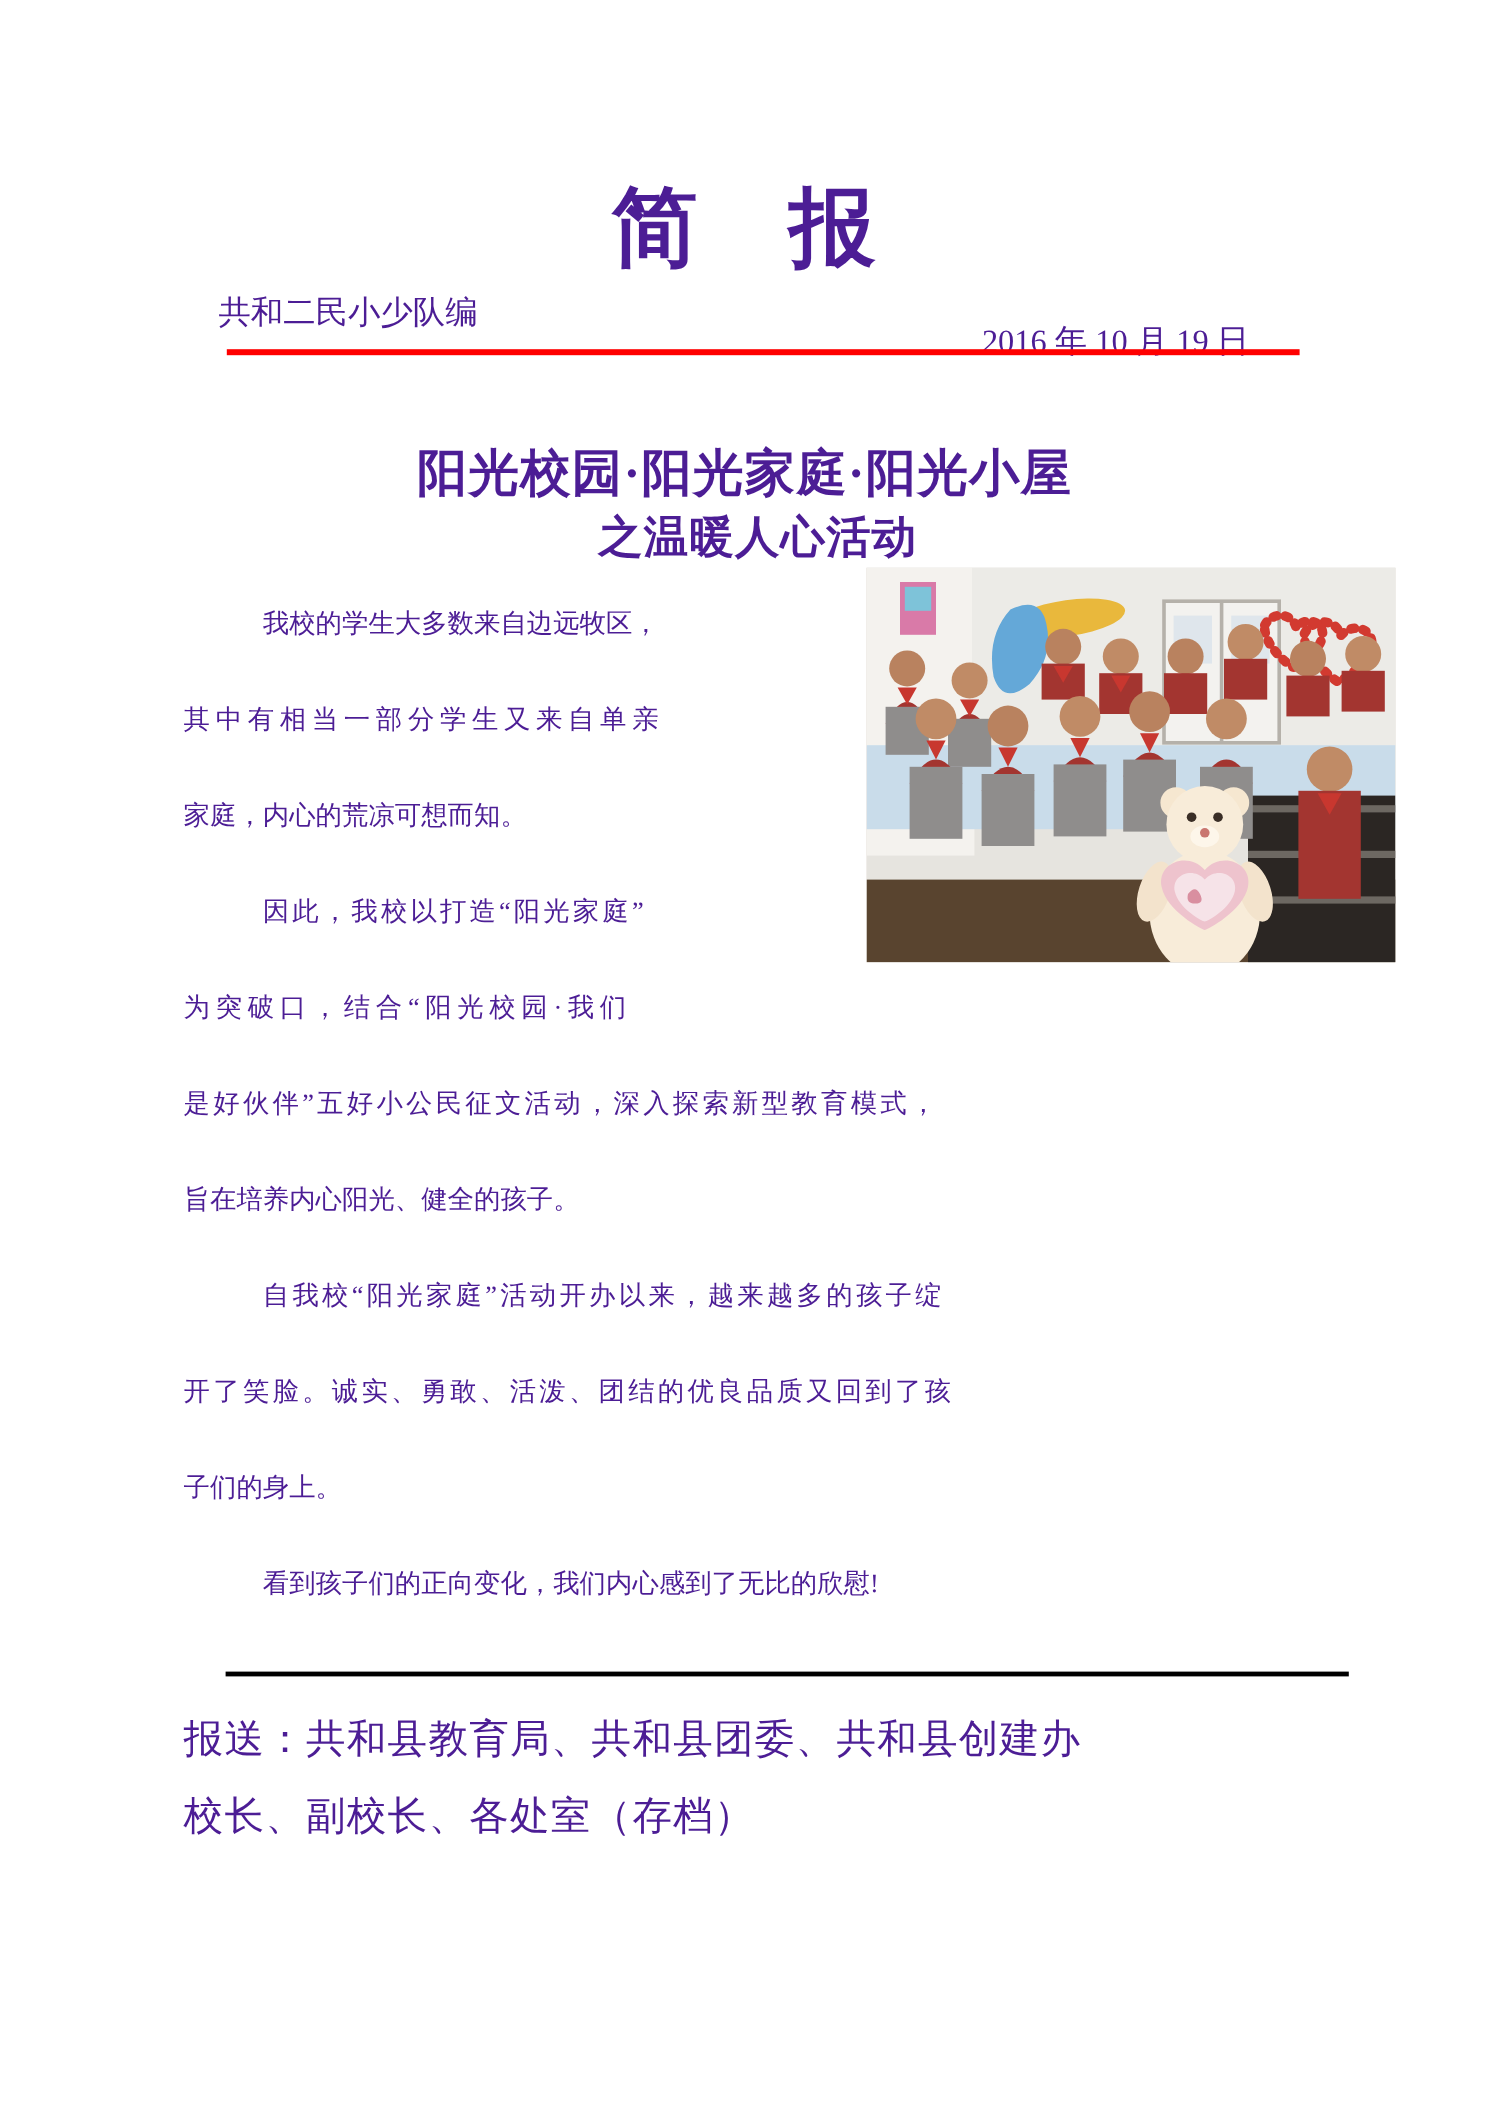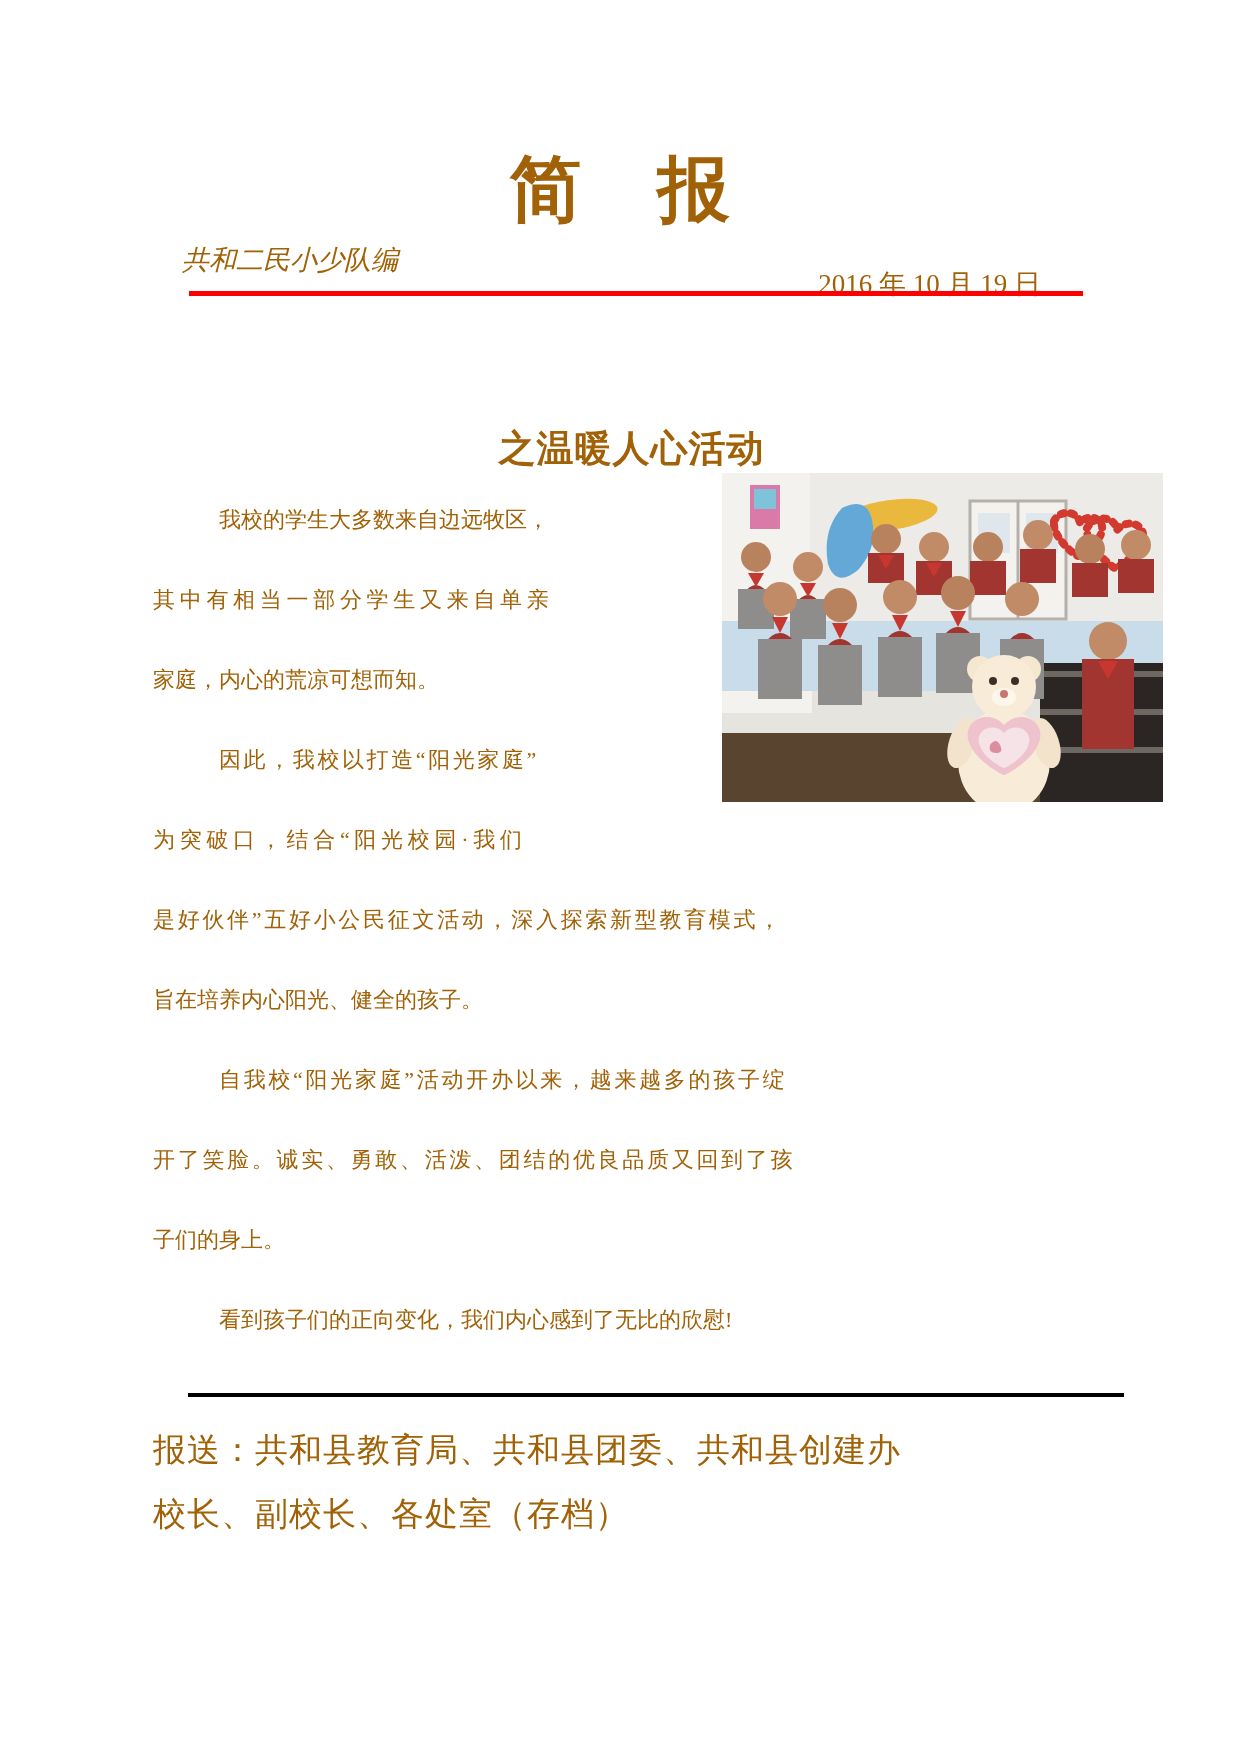--- a/index.html
+++ b/index.html
@@ -2,32 +2,31 @@
 <html><head>
 <meta charset="utf-8">
 <style>
   html,body{margin:0;padding:0;background:#ffffff;}
   .page{
     position:relative;
     width:1241px;height:1754px;
     margin:0 auto;
     background:#ffffff;
     font-family:"Liberation Serif","DejaVu Serif",serif;
-    color:#a16207;
+    color:#4c1d95;
     overflow:hidden;
   }
   .doc-title{
     position:absolute;left:0;top:140px;width:100%;height:100px;
     line-height:100px;text-align:center;
     font-size:72px;font-weight:bold;letter-spacing:2px;
   }
   .meta-editor{
     position:absolute;left:182px;top:240px;height:40px;line-height:40px;
     font-size:27px;
-    font-style:italic;
   }
   .meta-date{
     position:absolute;right:200px;top:240px;height:40px;line-height:40px;
     font-size:27px;
     margin-top:24px;
   }
   .rule-red{
     position:absolute;left:189px;top:291px;width:894px;height:5px;
   }
   .h1{
@@ -64,20 +63,21 @@
 
 <div class="page">
 
   <div class="doc-title">简　报</div>
 
   <div class="meta-editor">共和二民小少队编</div>
   <div class="meta-date">2016 年 10 月 19 日</div>
 
   <div class="rule-red" style="background:#FF0000;"></div>
 
+  <div class="h1">阳光校园·阳光家庭·阳光小屋</div>
   <div class="h2">之温暖人心活动</div>
 
   <div class="body-text">
     <div class="line indent">我校的学生大多数来自边远牧区，</div>
     <div class="line ls47">其中有相当一部分学生又来自单亲</div>
     <div class="line">家庭，内心的荒凉可想而知。</div>
     <div class="line indent ls26">因此，我校以打造“阳光家庭”</div>
     <div class="line ls47">为突破口，结合“阳光校园·我们</div>
     <div class="line ls27">是好伙伴”五好小公民征文活动，深入探索新型教育模式，</div>
     <div class="line">旨在培养内心阳光、健全的孩子。</div>

